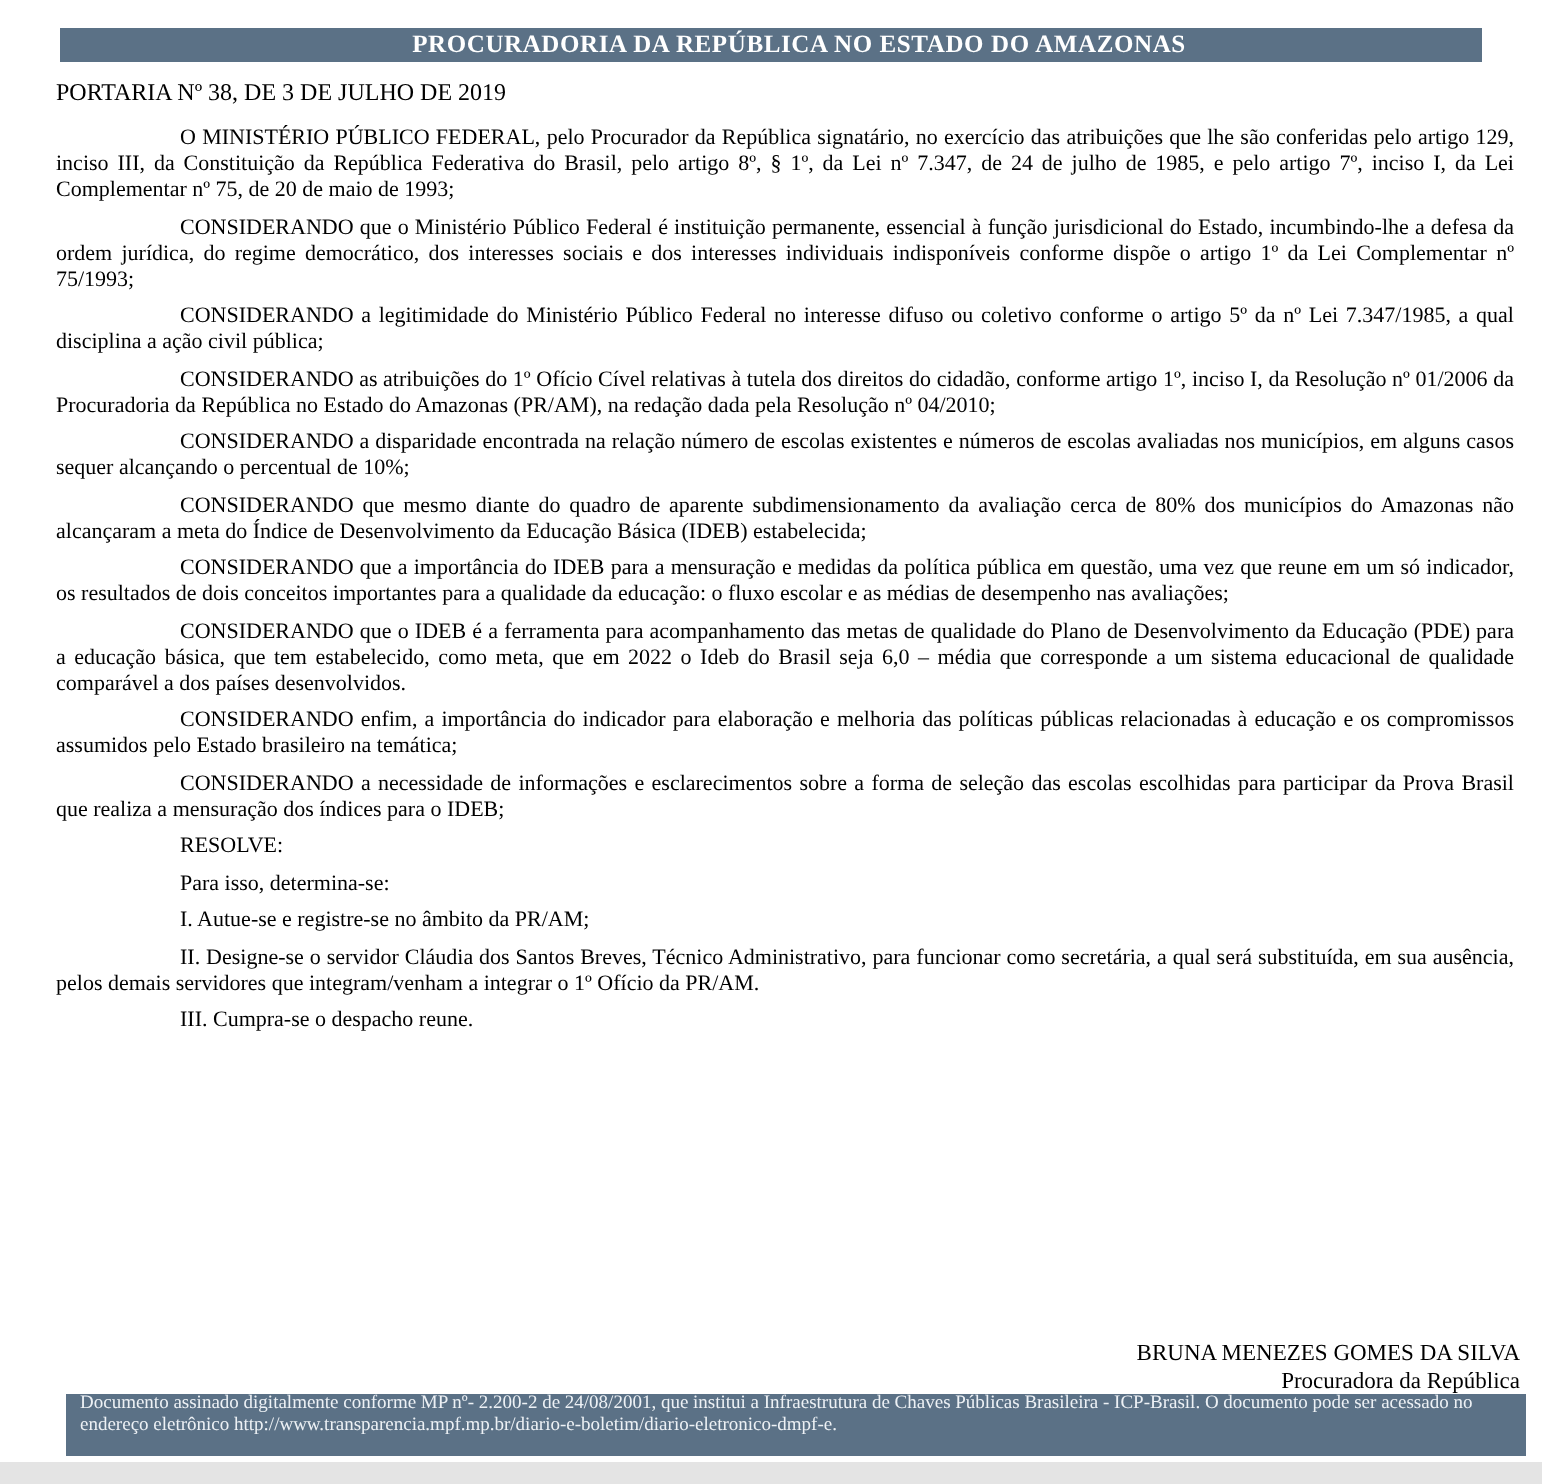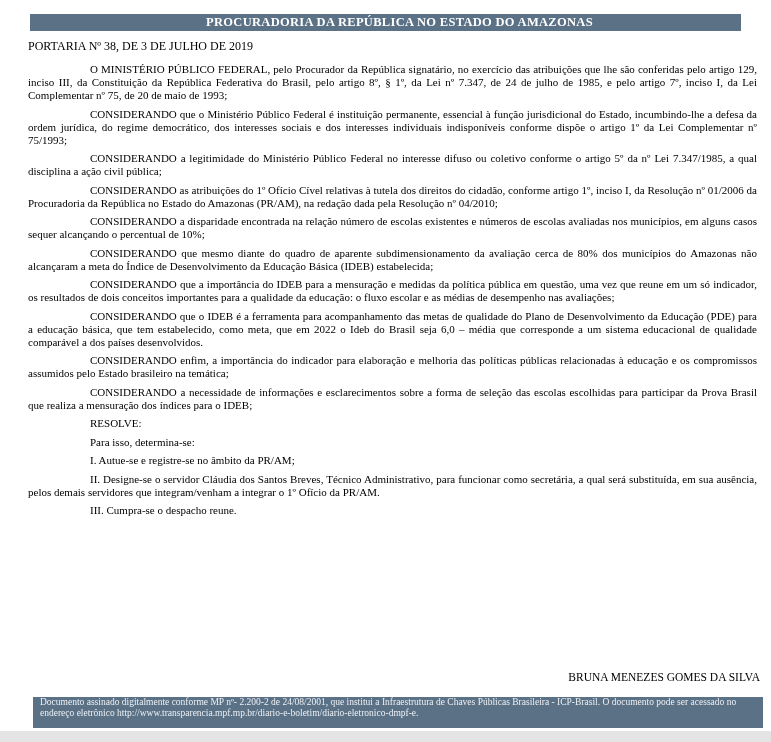--- a/index.html
+++ b/index.html
@@ -101,20 +101,21 @@
       <p class="body-para">CONSIDERANDO a necessidade de informações e esclarecimentos sobre a forma de seleção das escolas escolhidas para participar da Prova Brasil que realiza a mensuração dos índices para o IDEB;</p>
       <p class="body-para">RESOLVE:</p>
       <p class="body-para">Para isso, determina-se:</p>
       <p class="body-para">I. Autue-se e registre-se no âmbito da PR/AM;</p>
       <p class="body-para">II. Designe-se o servidor Cláudia dos Santos Breves, Técnico Administrativo, para funcionar como secretária, a qual será substituída, em sua ausência, pelos demais servidores que integram/venham a integrar o 1º Ofício da PR/AM.</p>
       <p class="body-para">III. Cumpra-se o despacho reune.</p>
     </div>
 
   <div class="signature">
     <div>BRUNA MENEZES GOMES DA SILVA</div>
+    <div>Procuradora da República</div>
   </div>
 
   <div class="footer-bar" style="background-color: rgb(91, 113, 134);">
     <span>Documento assinado digitalmente conforme MP nº- 2.200-2 de 24/08/2001, que institui a Infraestrutura de Chaves Públicas Brasileira - ICP-Brasil.  O documento pode ser acessado no endereço eletrônico  http://www.transparencia.mpf.mp.br/diario-e-boletim/diario-eletronico-dmpf-e.</span>
   </div>
 
   <div class="page-edge-strip" style="background-color: rgb(228, 228, 228);"></div>
 
 </div>
 

